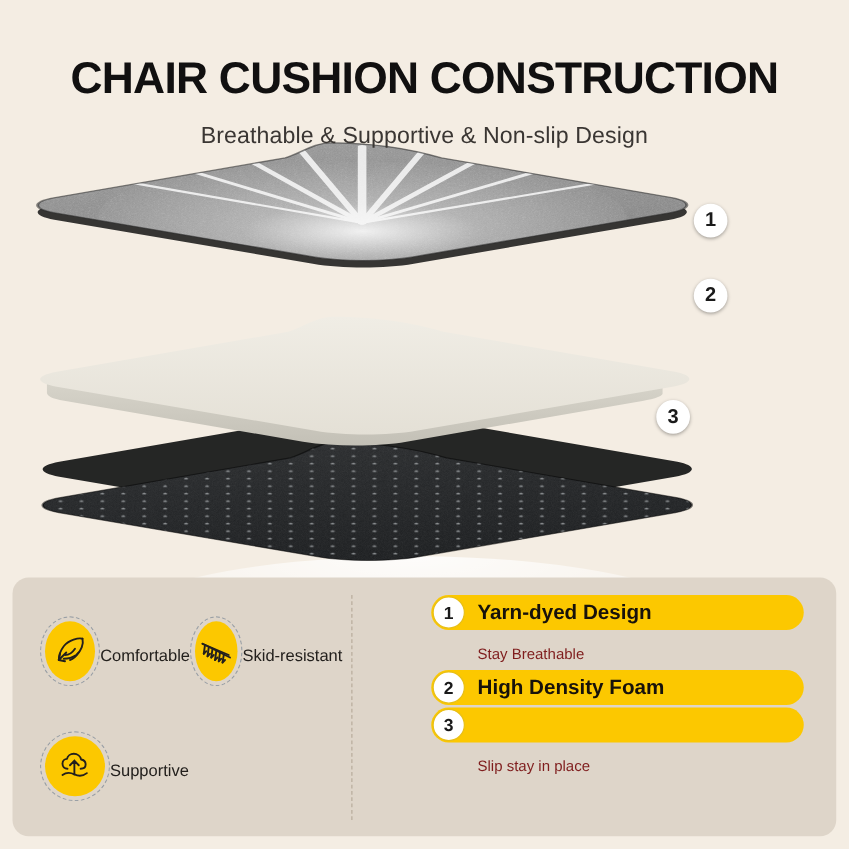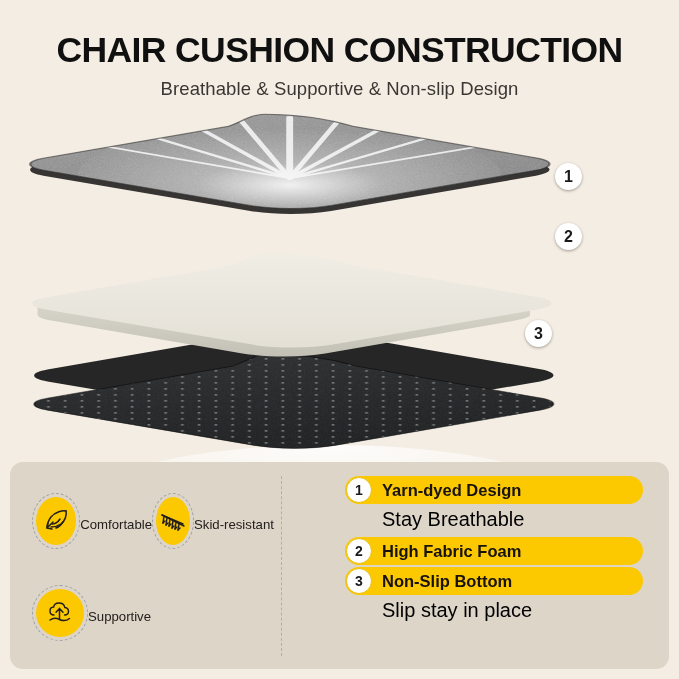--- a/index.html
+++ b/index.html
@@ -12,35 +12,35 @@
 
   body {
     background: #f4ede3;
     font-family: "Liberation Sans", sans-serif;
     position: relative;
   }
 
   
   .header {
     position: absolute;
-    top: 0; left: 0; right: 0;
+    top: 12px; left: 0; right: 0;
     padding-top: 32px;
     text-align: center;
     z-index: 6;
   }
   .title {
     font-size: 35.5px;
     font-weight: bold;
     letter-spacing: -0.6px;
     color: #111010;
     line-height: 1.05;
     white-space: nowrap;
   }
   .subtitle {
-    margin-top: 9px;
+    margin-top: 16px;
     font-size: 18.5px;
     font-weight: 400;
     color: #3a3633;
     letter-spacing: 0.1px;
   }
 
   
   .hero {
     position: absolute;
     top: 95px; left: 0;
@@ -162,23 +162,23 @@
     justify-content: center;
   }
   .pill-title {
     margin-left: 37px;
     font-size: 16.5px;
     font-weight: bold;
     color: #17120b;
     white-space: nowrap;
   }
   .feature-sub {
-    margin: 4px 0 6px 37px;
-    font-size: 20px;
-    color: #000000;
+    margin: 12px 0 6px 37px;
+    font-size: 12px;
+    color: #7f1d1d;
     white-space: nowrap;
   }
 </style>
 </head>
 <body>
 
 <div class="header">
   <div class="title">CHAIR CUSHION CONSTRUCTION</div>
   <div class="subtitle">Breathable &amp; Supportive &amp; Non-slip Design</div>
 </div>
@@ -361,25 +361,24 @@
       <div class="pill">
         <span class="pill-num">1</span>
         <span class="pill-title">Yarn-dyed Design</span>
       </div>
       <div class="feature-sub">Stay Breathable</div>
     </div>
 
     <div class="feature-row">
       <div class="pill">
         <span class="pill-num">2</span>
-        <span class="pill-title">High Fabric Foam</span>
+        <span class="pill-title">High Density Foam</span>
       </div>
     </div>
 
     <div class="feature-row">
       <div class="pill">
         <span class="pill-num">3</span>
-        <span class="pill-title">Non-Slip Bottom</span>
       </div>
       <div class="feature-sub">Slip stay in place</div>
     </div>
   </div>
 </div>
 
 </body></html>

